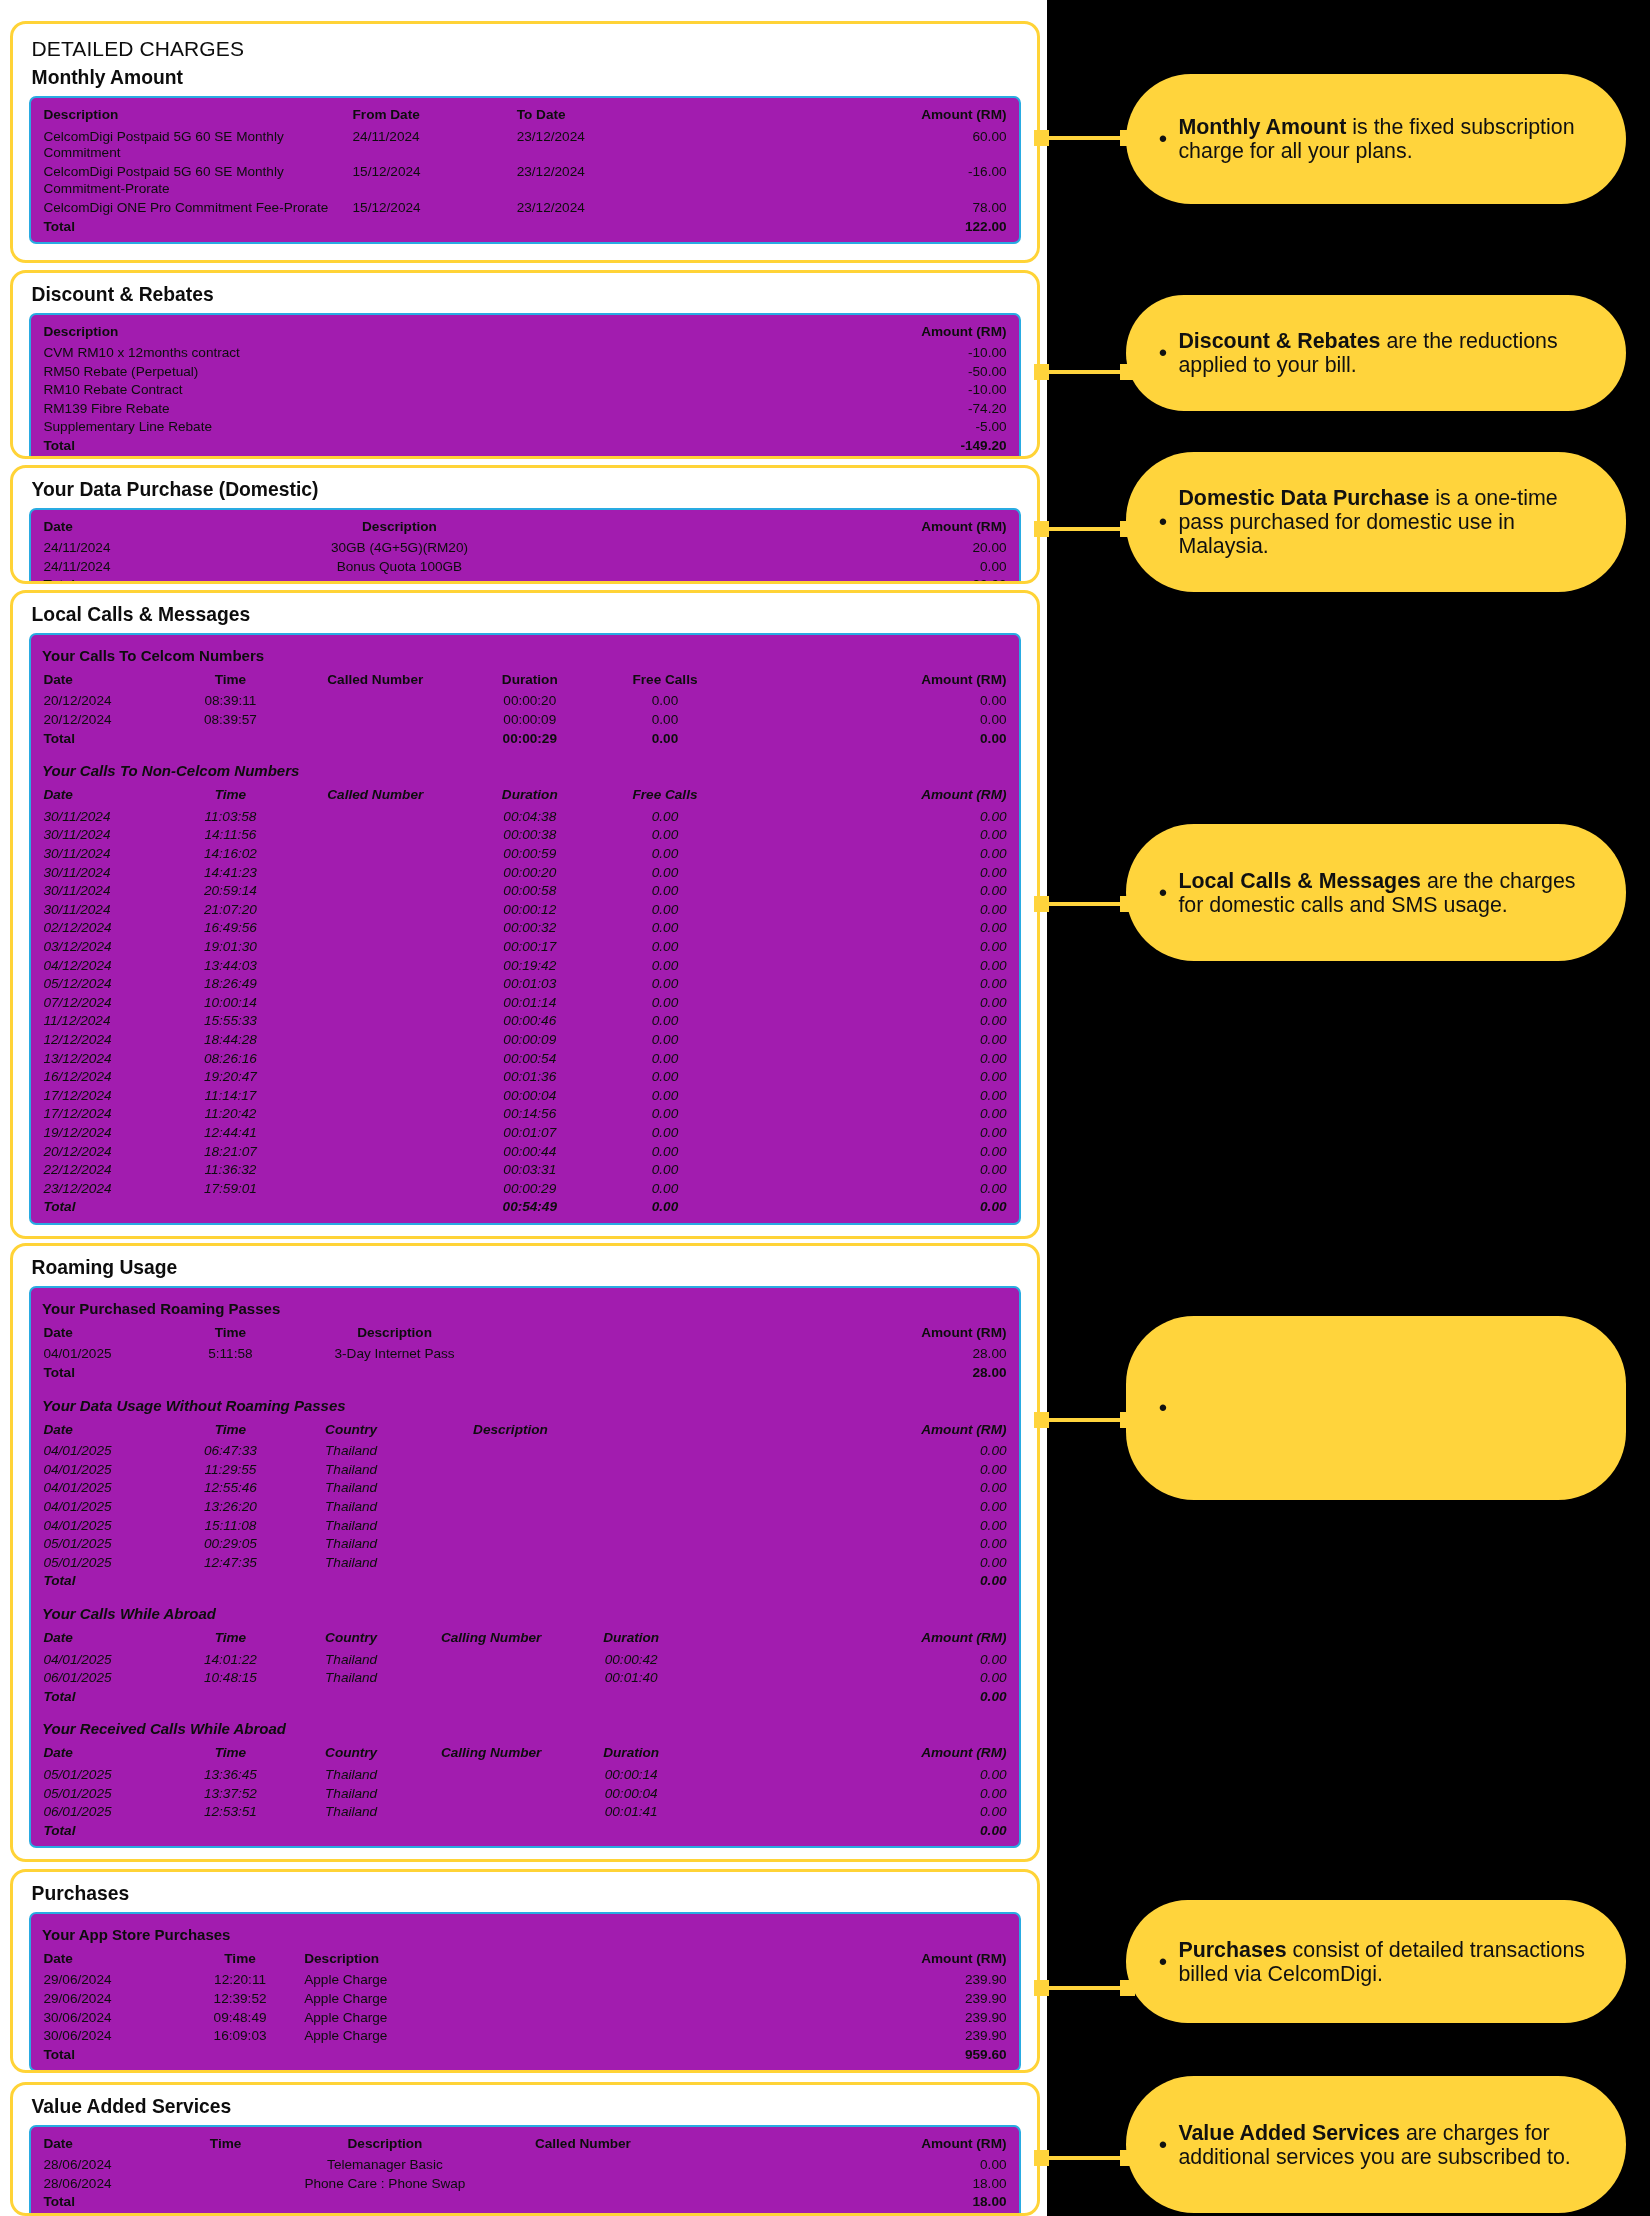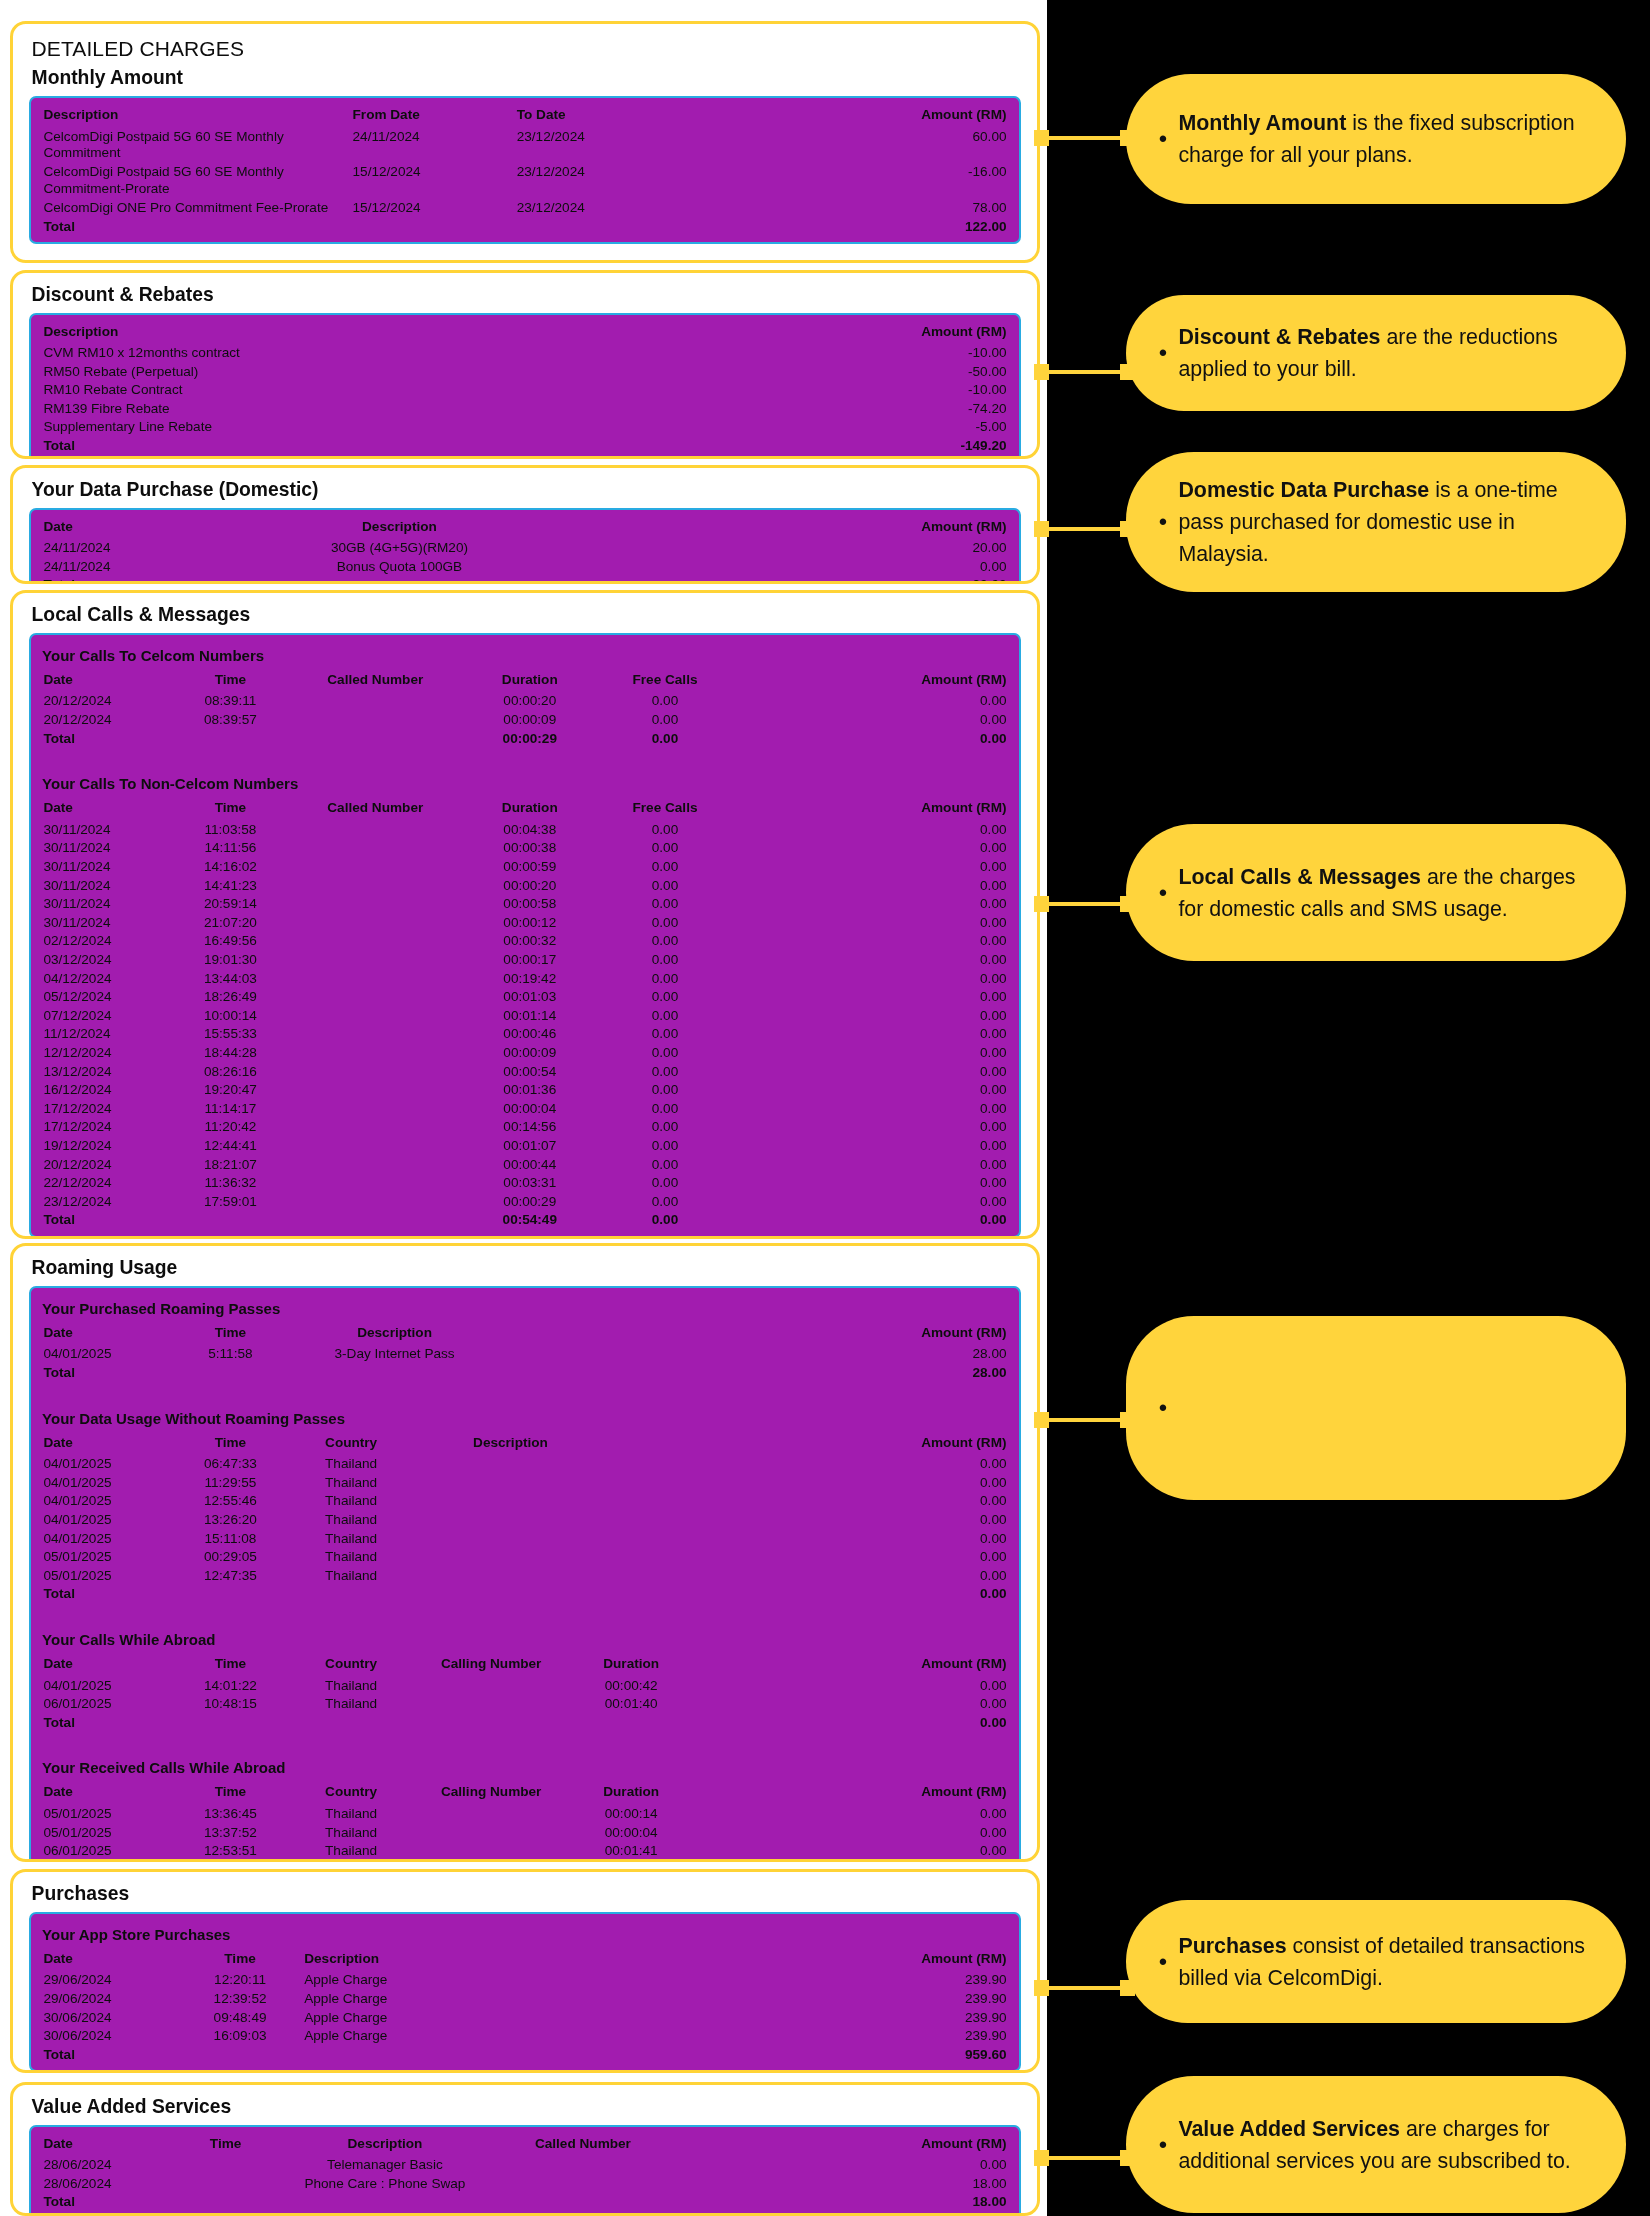--- a/index.html
+++ b/index.html
@@ -10,21 +10,21 @@
 
   
   .panel{position:absolute;left:10px;width:1030px;background:#fff;
          border:3.6px solid #FFD337;border-radius:15.7px;box-sizing:border-box;
          padding:4.3px 15.7px 7.1px 15.7px;overflow:hidden;}
   .panel h1{font-size:21px;font-weight:400;margin:8.6px 0 5.7px 2.9px;letter-spacing:0.1px;}
   .panel h2{font-size:19.3px;font-weight:700;margin:7.1px 0 7.1px 2.9px;}
   .panel.first h2{margin-top:1.4px;}
   .bluebox{border:2.9px solid #29ABE2;border-radius:7.1px;background:#a21caf;
            padding:7.1px 11.4px 5.7px 11.4px;box-sizing:border-box;}
-  .bluebox > div + div{margin-top:27px;}
+  .bluebox > div + div{margin-top:14px;font-style:italic;}
   .sub-title{font-size:15px;font-weight:700;margin:4.3px 0 7.1px 0;}
 
   .tbl{width:100%;}
   .tr{display:grid;align-items:start;line-height:18.6px;font-size:13.6px;}
   .th-row{font-weight:700;margin-bottom:2.9px;}
   .tr.total{font-weight:700;}
   .td{padding:0 1.4px;box-sizing:border-box;}
 
   
   .t4     .tr{grid-template-columns:32% 17% 18% 1fr;line-height:16.4px;padding:1.4px 0;}
@@ -54,21 +54,21 @@
   .vas5   .tr{grid-template-columns:13% 12% 21% 20% 1fr;}
   .vas5   .td:nth-child(2),.vas5 .td:nth-child(3),.vas5 .td:nth-child(4){text-align:center;}
   .vas5   .td:nth-child(5){text-align:right;}
 
   
   .callout{position:absolute;left:1126px;width:500px;background:#FFD43C;
            border-radius:68px;display:flex;align-items:center;box-sizing:border-box;
            padding:20px 34px 20px 21.4px;}
   .callout .bullet{font-size:24px;line-height:24px;width:31px;flex:0 0 31px;
                    text-align:center;color:#111;}
-  .callout p{margin:0;font-size:21.4px;line-height:32px;color:#111;}
+  .callout p{margin:0;font-size:21.4px;line-height:24px;color:#111;}
   .callout b{font-weight:800;}
 
   .connector{position:absolute;left:1035px;width:99px;height:4.3px;background:#FFD43C;}
   .connector i{position:absolute;width:15.7px;height:15.7px;background:#FFD43C;top:-5.7px;display:block;}
   .connector i.l{left:-1.4px;}
   .connector i.r{right:-1.4px;}
 </style>
 </head>
 <body>
 

